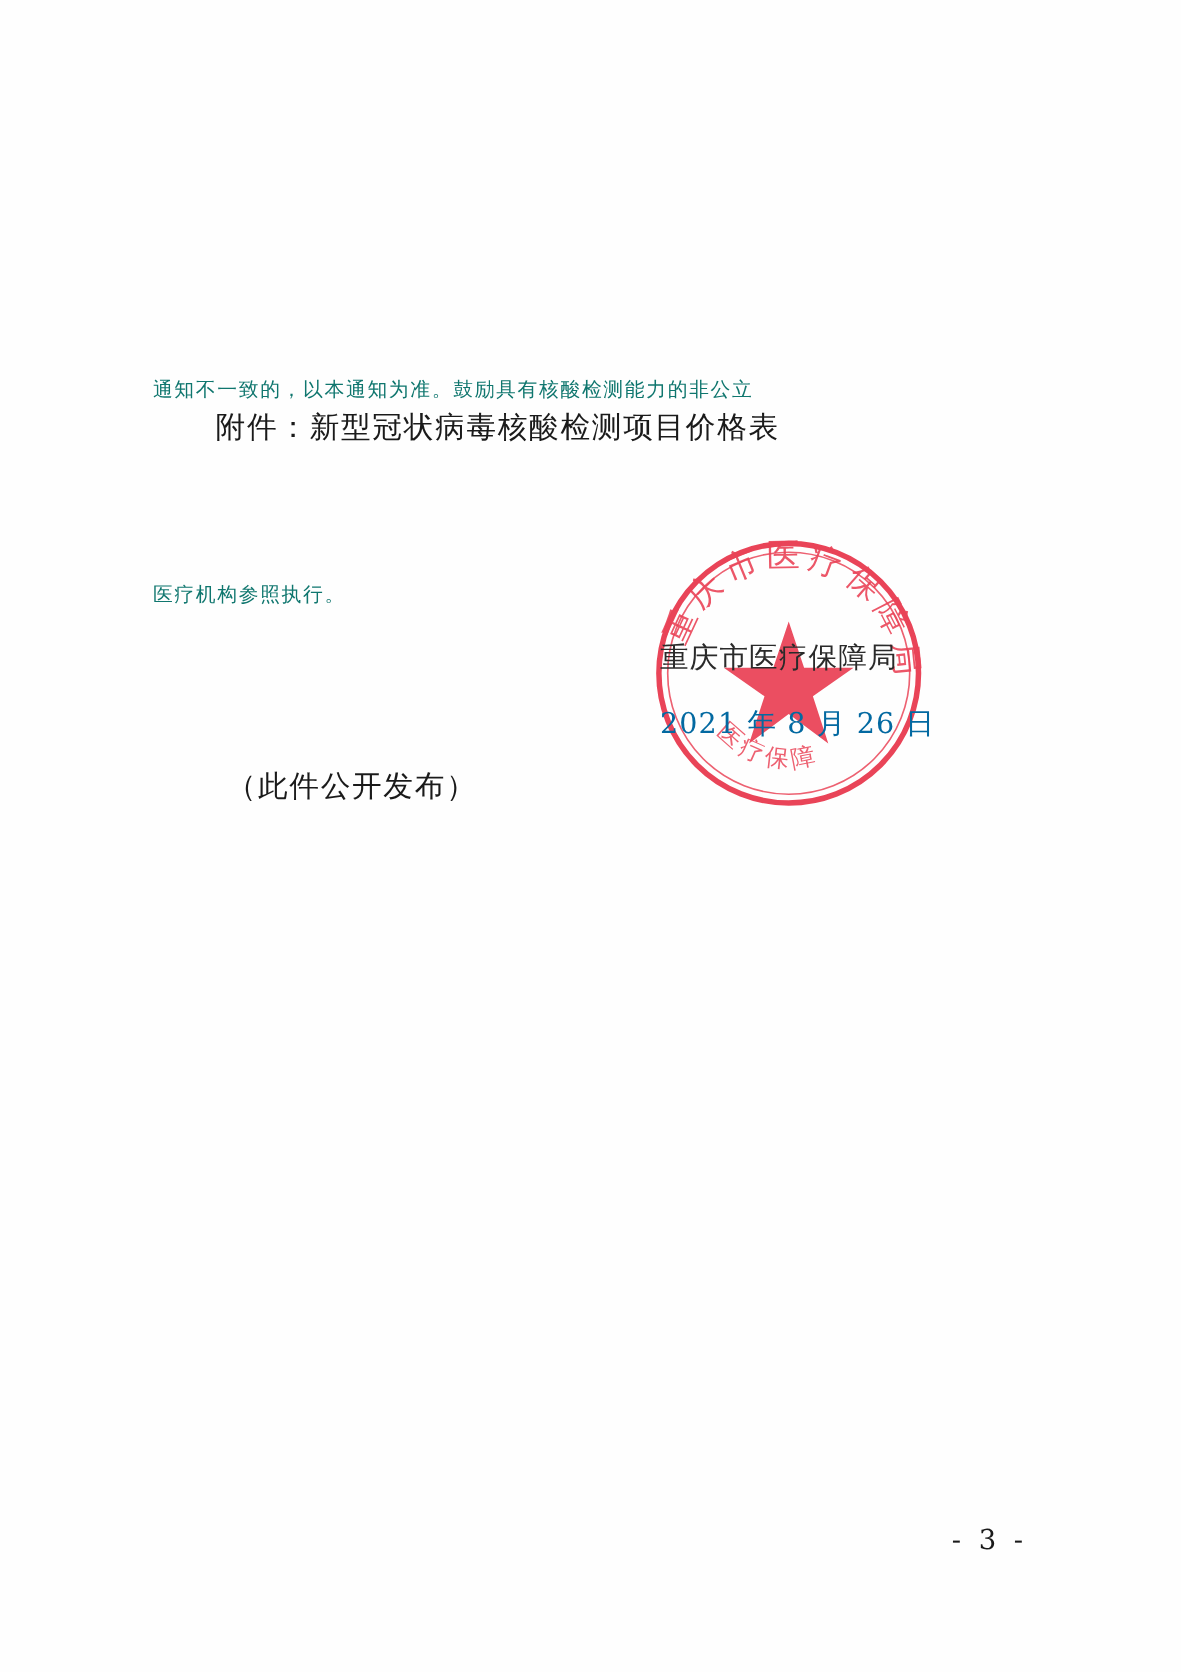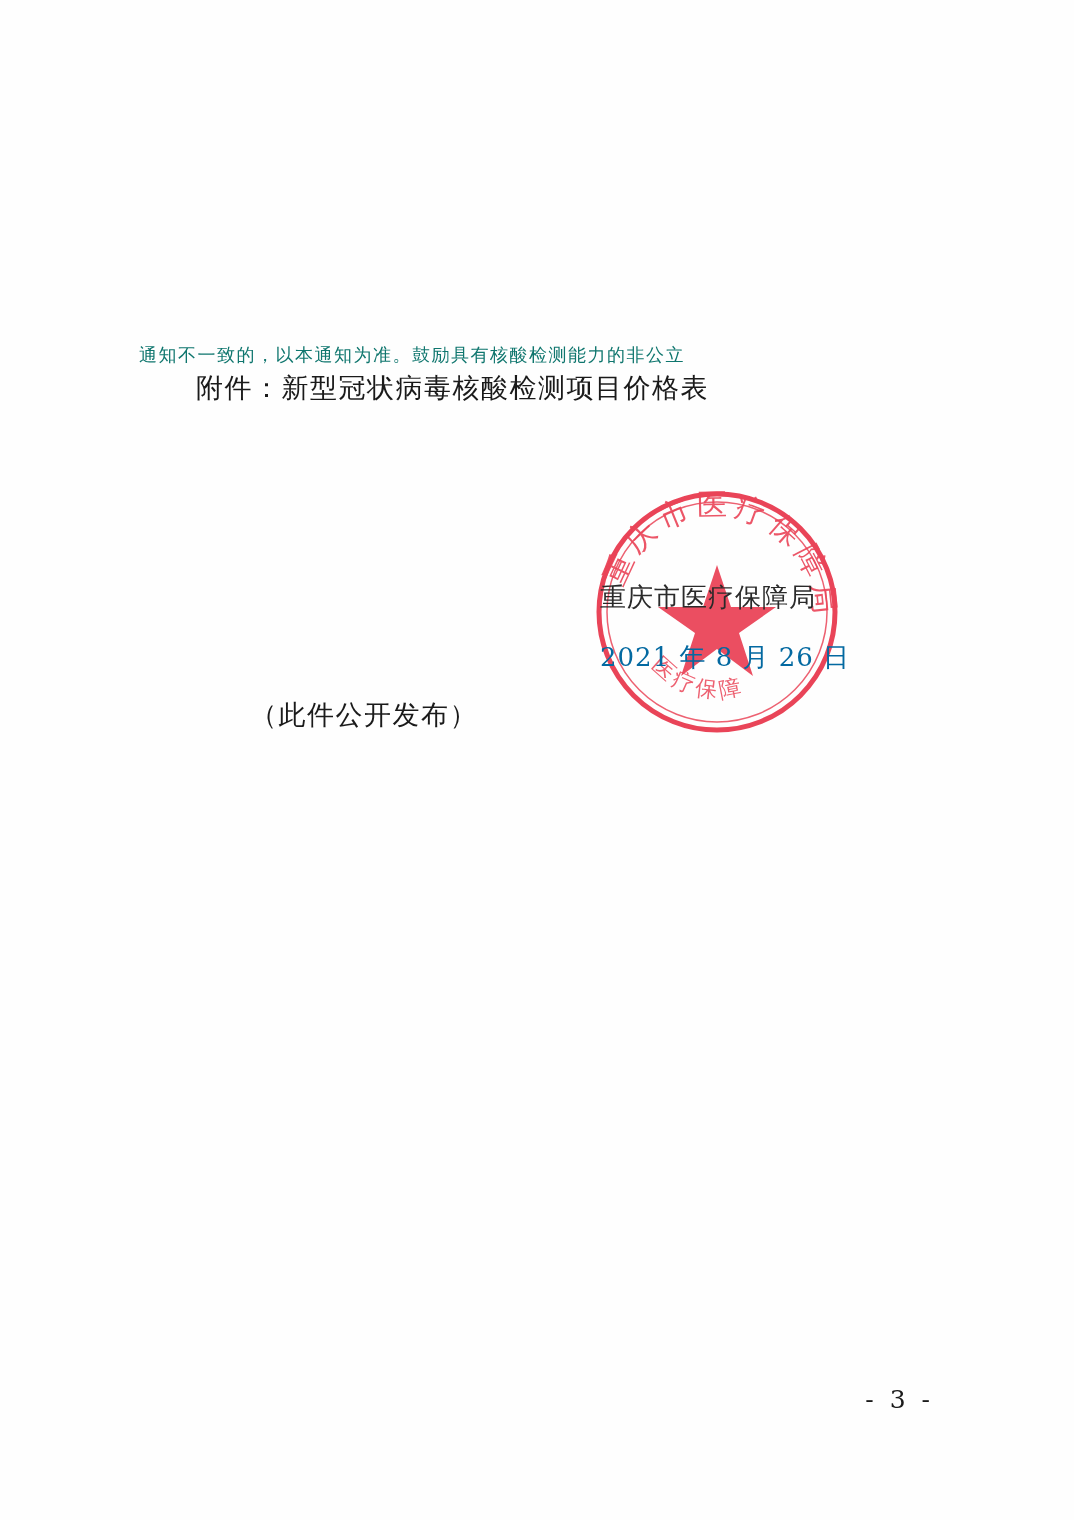--- a/index.html
+++ b/index.html
@@ -66,21 +66,20 @@
     z-index: 3;
   }
   .public-note {
     position: absolute;
     left: 206px;
     top: 697px;
     font-size: 27px;
     letter-spacing: 1.5px;
     color: #1a1a1a;
     white-space: pre;
-    margin-left: 44px;
   }
   .page-number-inner {
     position: absolute;
     right: 140px;
     top: 1385px;
     font-size: 25px;
     color: #1a1a1a;
     letter-spacing: 4px;
     white-space: pre;
   }
@@ -99,20 +98,21 @@
     display: block;
   }
 </style>
 </head>
 <body>
 
 <div class="page">
 
   <div class="body-text para-1">
     <span class="line">通知不一致的，以本通知为准。鼓励具有核酸检测能力的非公立</span>
+    <span class="line">医疗机构参照执行。</span>
   </div>
 
   <div class="attachment">附件：新型冠状病毒核酸检测项目价格表</div>
 
   <div class="seal">
     <svg width="250" height="250" viewBox="0 0 250 250" xmlns="http://www.w3.org/2000/svg">
       <g fill="none" stroke="#e8354a" stroke-width="5">
         <circle cx="125" cy="125" r="118"></circle>
       </g>
       <g fill="none" stroke="#e8354a" stroke-width="1.5" opacity="0.85">

